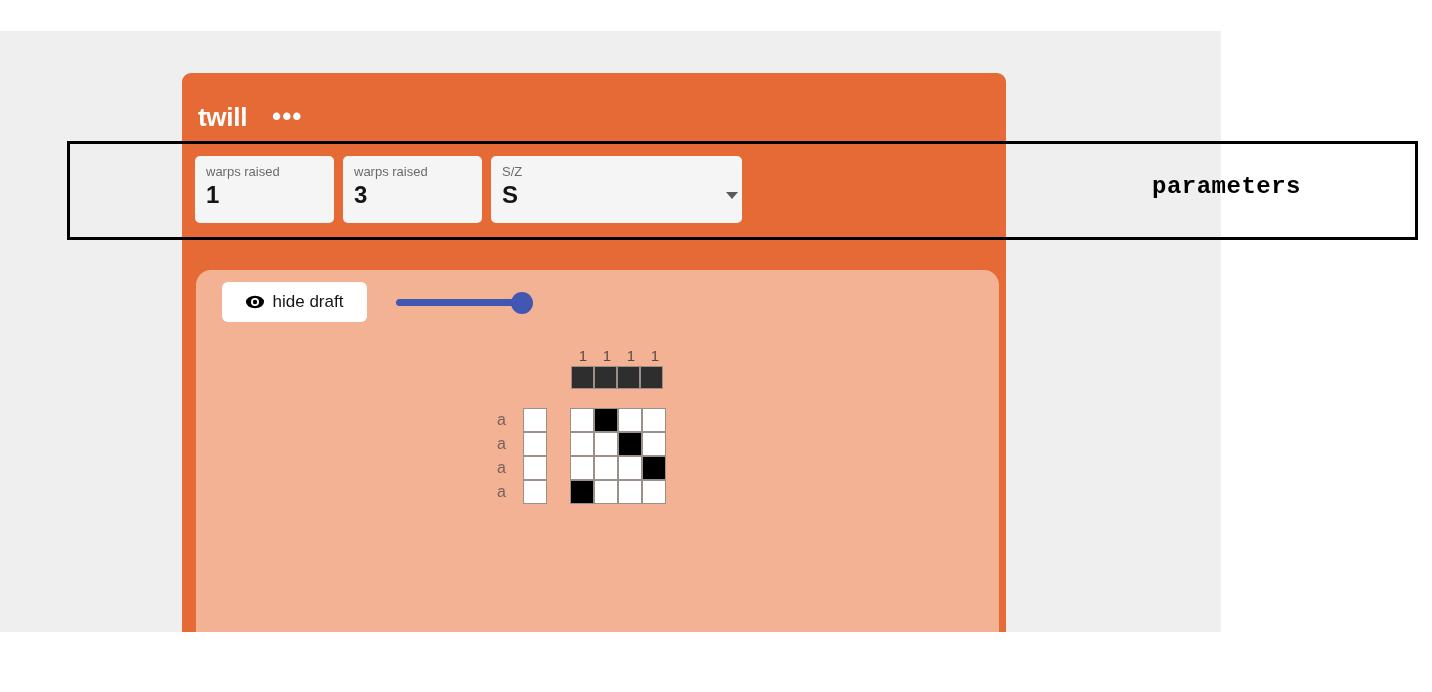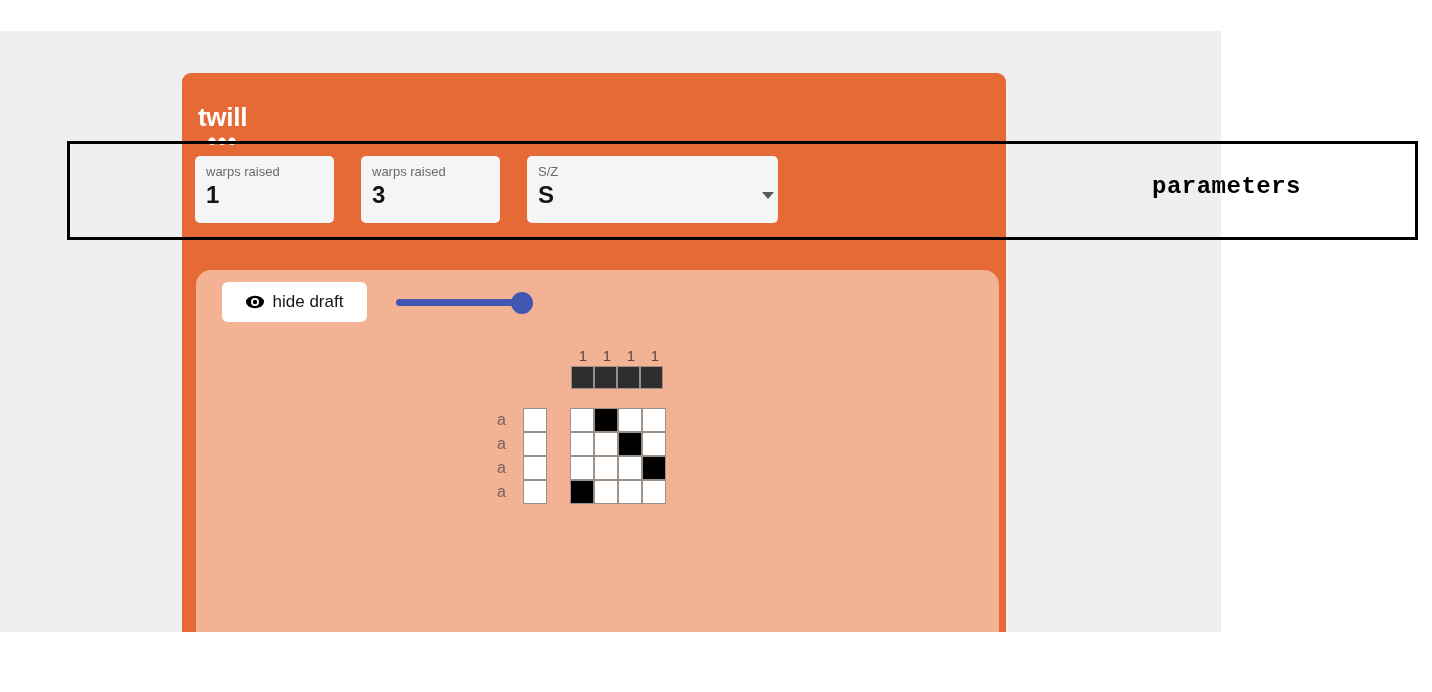--- a/index.html
+++ b/index.html
@@ -36,22 +36,21 @@
     border-radius: 9px 9px 0 0;
     overflow: hidden;
   }
 
   #card-title-row {
     position: absolute;
     left: 16px;
     top: 31px;
     display: flex;
     align-items: center;
-    gap: 4px;
-    flex-direction: column;
+    gap: 25px;
   }
   #card-title {
     color: #ffffff;
     font-size: 26px;
     font-weight: bold;
     letter-spacing: -0.3px;
     line-height: 1;
   }
   #card-menu-dots {
     color: #ffffff;
@@ -61,21 +60,21 @@
     letter-spacing: 1px;
     cursor: pointer;
   }
 
   
   #param-row {
     position: absolute;
     left: 13px;
     top: 83px;
     display: flex;
-    gap: 27px;
+    gap: 9px;
   }
   .param-field {
     position: relative;
     background: #f5f5f5;
     border-radius: 5px;
     height: 67px;
     padding: 8px 11px 0 11px;
     box-sizing: border-box;
     cursor: text;
   }

